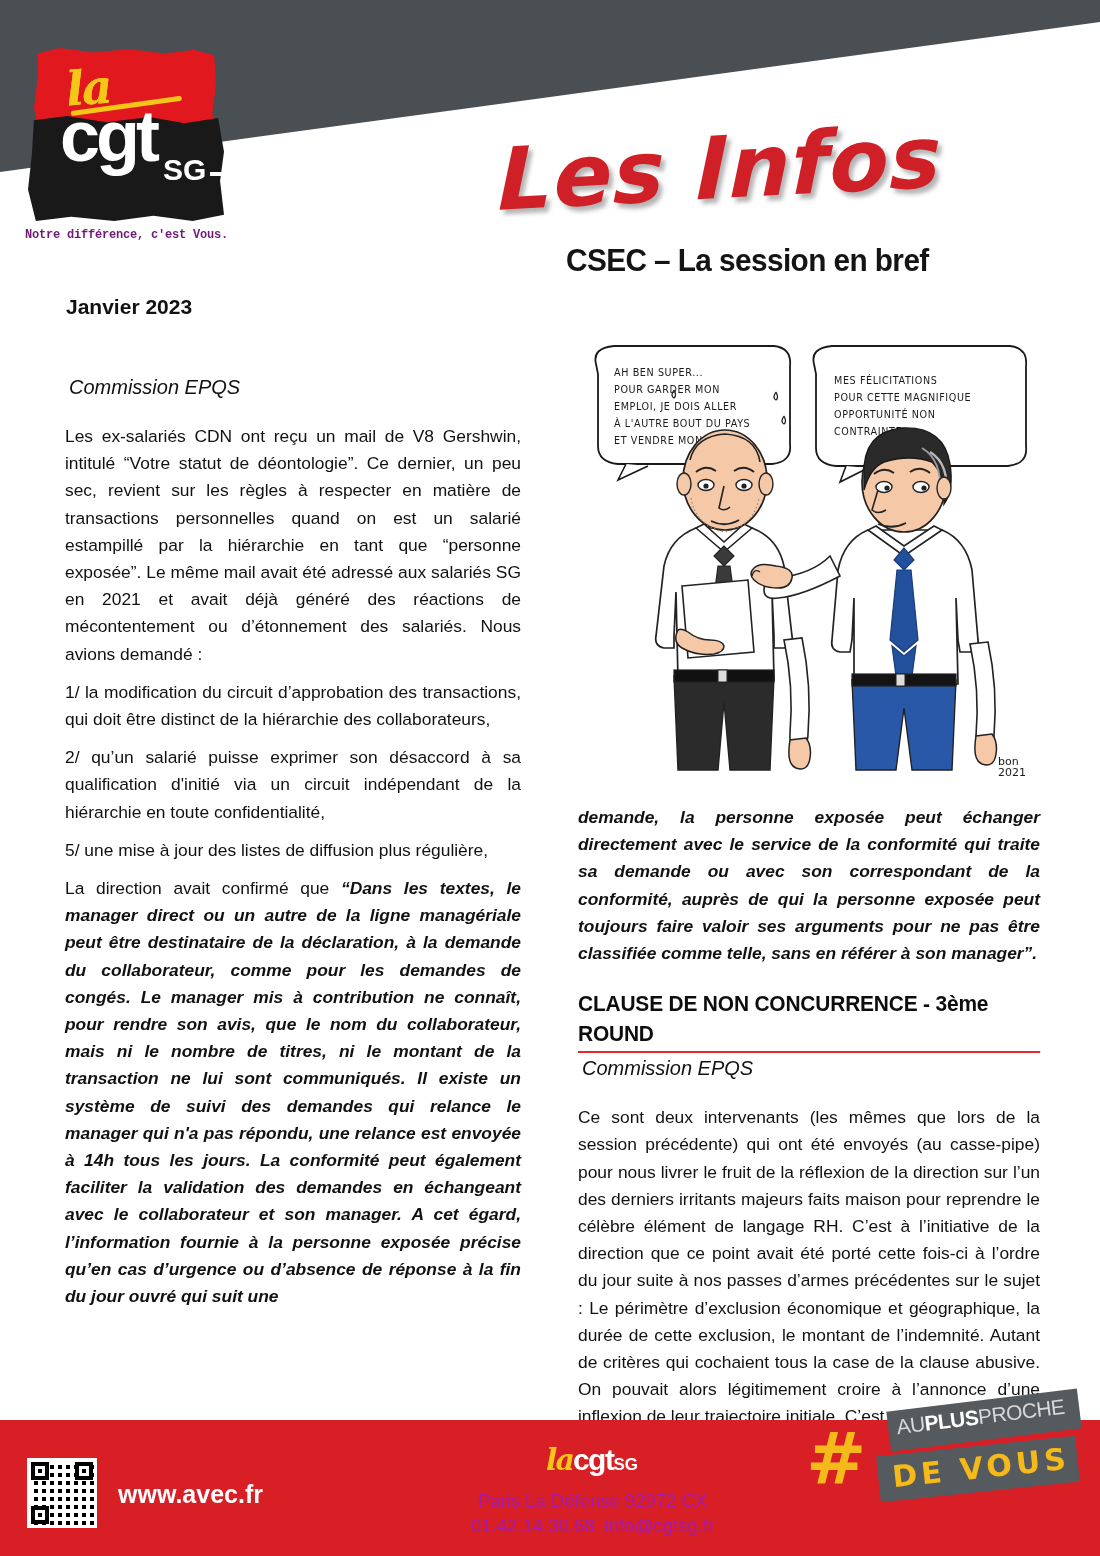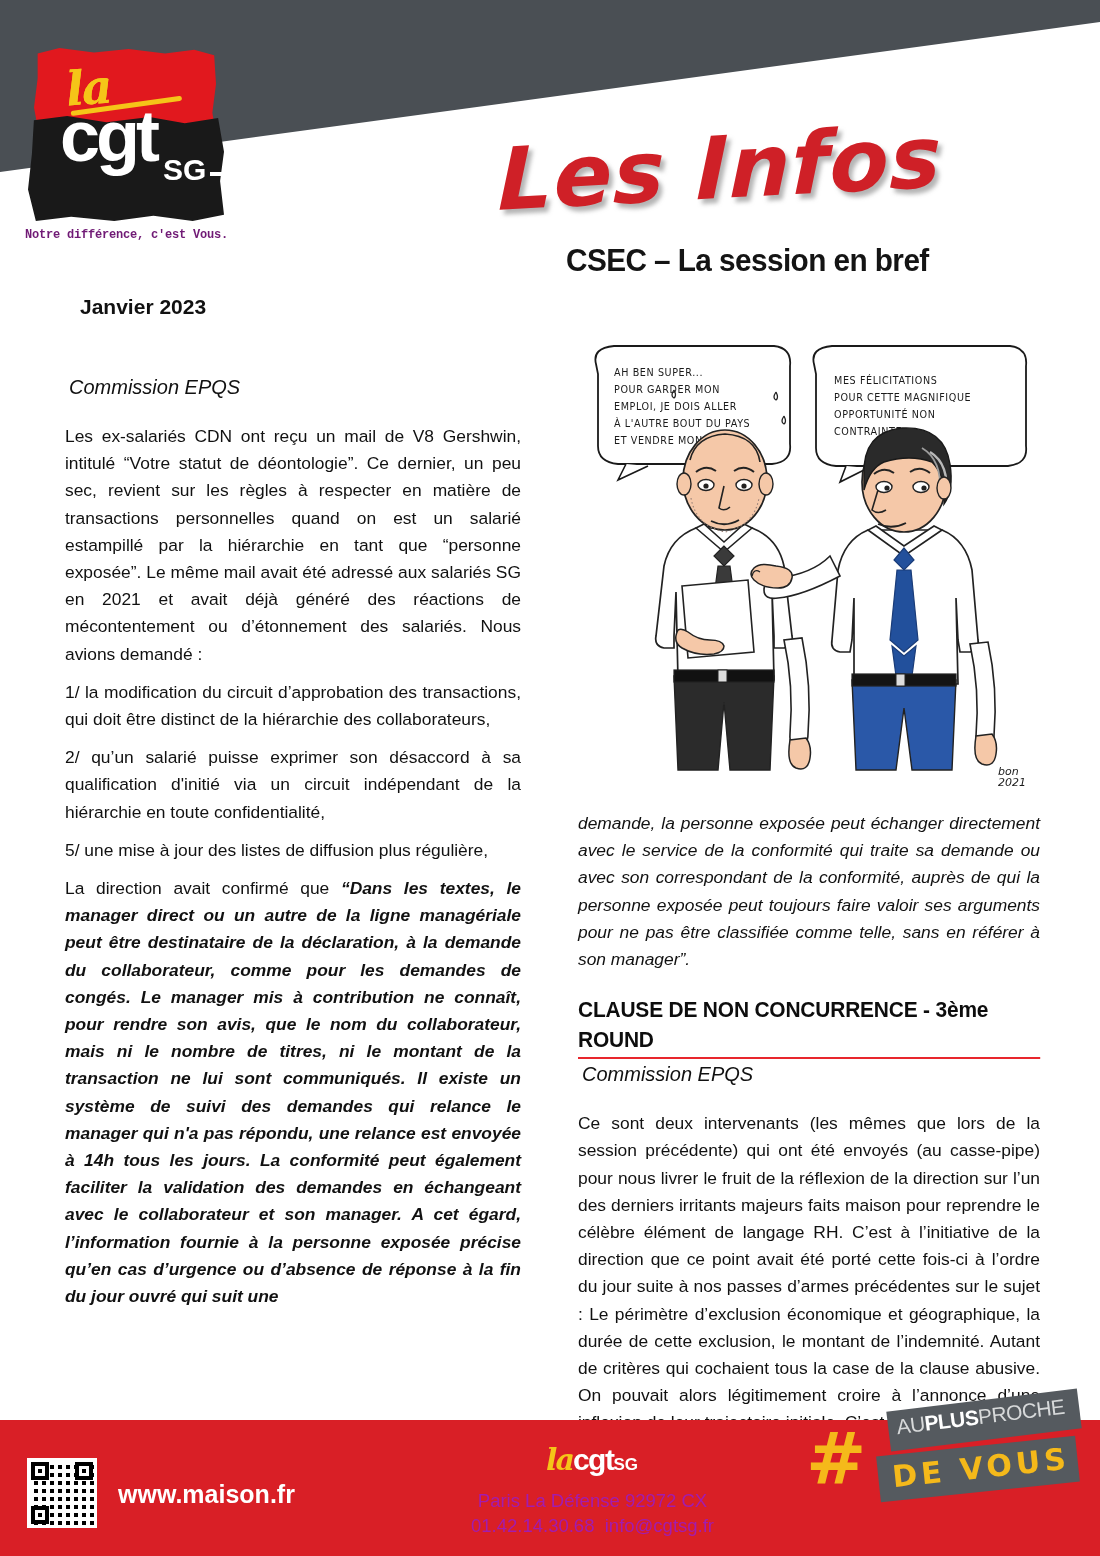--- a/index.html
+++ b/index.html
@@ -102,21 +102,21 @@
   .subtitle {
     position: absolute; left: 566px; top: 243px;
     font-family: "Liberation Sans", sans-serif;
     font-weight: bold; font-size: 31px;
     color: #141414; letter-spacing: -0.6px;
     transform: scaleX(0.96);
     transform-origin: left center;
   }
 
   .date-line {
-    position: absolute; left: 80px; top: 295px;
+    position: absolute; left: 66px; top: 295px;
     font-family: "Liberation Sans", sans-serif;
     font-weight: bold; font-size: 21px;
     color: #111111;
   }
 
   
   .col-left {
     position: absolute; left: 65px; top: 372px;
     width: 456px;
   }
@@ -277,23 +277,23 @@
   .bt-bold { color: #ffffff; font-weight: bold; }
   .badge-bot-text {
     position: absolute; left: 92px; top: 52px;
     transform: rotate(-6deg);
     font-family: "DejaVu Sans", sans-serif;
     font-weight: bold; font-size: 30px;
     color: #f5b91a; letter-spacing: 4px;
     white-space: nowrap;
   }
   .sig {
-    position: absolute; right: 14px; bottom: 0;
+    position: absolute; right: 14px; bottom: 10px;
     font-family: "DejaVu Sans", sans-serif;
-    font-style: italic; font-size: 11px; color: #1a1a1a;
+    font-size: 11px; color: #1a1a1a;
     line-height: 11px; text-align: left;
   }
 </style>
 </head>
 <body>
 
 <div id="page">
 
   <div id="header">
     <div class="gray-wedge"></div>
@@ -443,39 +443,39 @@
           <path d="M392 304 q10 46 6 92 q-1 12 8 12 q10 0 10 -12 q4 -48 -6 -94 Z" fill="#ffffff" stroke="#222" stroke-width="1.6"></path>
           <path d="M398 396 q-4 24 6 28 q12 4 14 -10 q2 -12 -4 -20 Z" fill="#f5c8a8" stroke="#222" stroke-width="1.5"></path>
         </g>
       </svg>
       <div class="sig">
         <span>bon</span><br>
         <span>2021</span>
       </div>
     </div>
 
-    <p class="body it tight" style="margin-top:22px;">demande, la personne exposée peut échanger directement avec le service de la conformité qui traite sa demande ou avec son correspondant de la conformité, auprès de qui la personne exposée peut toujours faire valoir ses arguments pour ne pas être classifiée comme telle, sans en référer à son manager”.</p>
+    <p class="body it tight" style="margin-top:16px;font-weight:bold;">demande, la personne exposée peut échanger directement avec le service de la conformité qui traite sa demande ou avec son correspondant de la conformité, auprès de qui la personne exposée peut toujours faire valoir ses arguments pour ne pas être classifiée comme telle, sans en référer à son manager”.</p>
 
     <h2 class="section-title condensed" style="margin-top:22px;">CLAUSE DE NON CONCURRENCE - 3ème ROUND</h2>
     <div class="section-sub">Commission EPQS</div>
 
     <p class="body first">Ce sont deux intervenants (les mêmes que lors de la session précédente) qui ont été envoyés (au casse-pipe) pour nous livrer le fruit de la réflexion de la direction sur l’un des derniers irritants majeurs faits maison pour reprendre le célèbre élément de langage RH. C’est à l’initiative de la direction que ce point avait été porté cette fois-ci à l’ordre du jour suite à nos passes d’armes précédentes sur le sujet : Le périmètre d’exclusion économique et géographique, la durée de cette exclusion, le montant de l’indemnité. Autant de critères qui cochaient tous la case de la clause abusive. On pouvait alors légitimement croire à l’annonce d’une inflexion de leur trajectoire initiale. C’est mal les</p>
   </div>
 
   <div id="footer-bar"></div>
 
   <div class="qr">
     <div class="qr-inner">
       <div class="qr-eye tl"></div>
       <div class="qr-eye tr"></div>
       <div class="qr-eye bl"></div>
     </div>
   </div>
 
-  <div class="site-url">www.maison.fr</div>
+  <div class="site-url">www.avec.fr</div>
 
   <div class="foot-logo">
     <span class="fl-la">la</span><span class="fl-cgt">cgt</span><span class="fl-sg">SG</span>
   </div>
 
   <div class="foot-addr">
     <div>Paris La Défense 92972 CX</div>
     <div>
       <span>01.42.14.30.68</span>&nbsp;&nbsp;<span>info@cgtsg.fr</span>
     </div>

